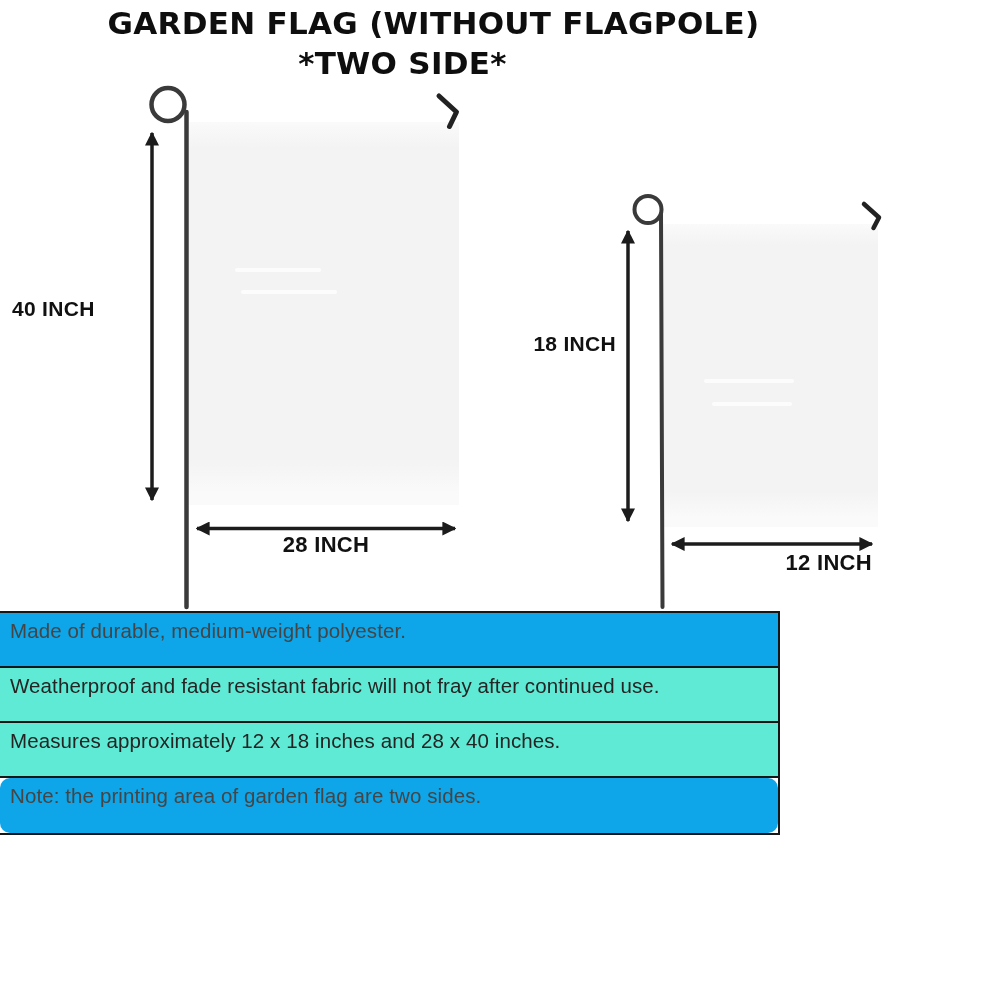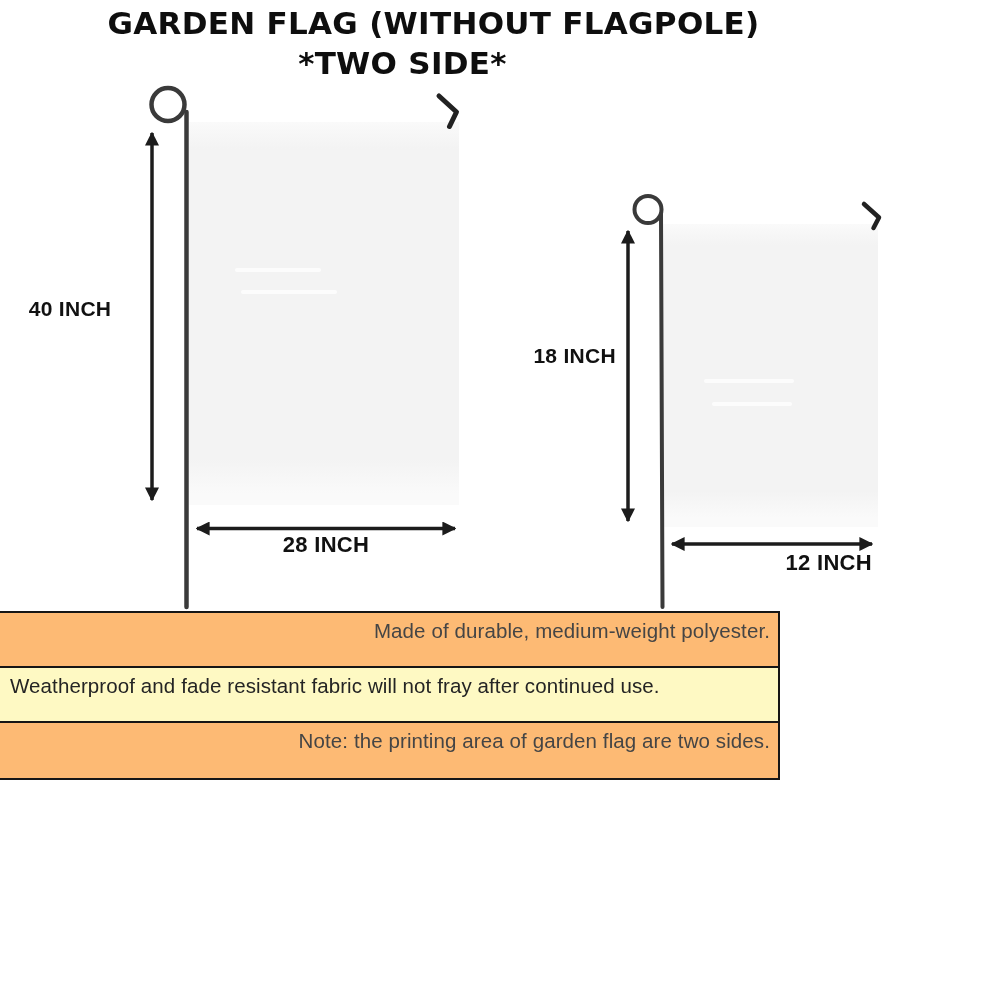--- a/index.html
+++ b/index.html
@@ -33,43 +33,43 @@
   .flag.small::before{left:42px;top:155px;width:90px;}
   .flag.small::after{left:50px;top:178px;width:80px;}
   .flag.large{left:189px;top:122px;width:270px;height:383px;}
   .flag.small{left:662px;top:224px;width:216px;height:303px;}
 
   
   .dim{
     color:#111;font-weight:bold;font-size:21px;letter-spacing:.3px;
     white-space:nowrap;
   }
-  .dim.h40{left:0;top:297px;width:140px;text-align:center;}
-  .dim.h18{left:476px;top:344px;width:140px;text-align:right;}
+  .dim.h40{left:12px;top:297px;width:140px;text-align:left;}
+  .dim.h18{left:476px;top:332px;width:140px;text-align:right;}
   .dim.w28{left:226px;top:532px;width:200px;text-align:center;font-size:22px;}
   .dim.w12{left:672px;top:550px;width:200px;text-align:right;font-size:22px;}
 
   
   svg.art{left:0;top:0;width:1000px;height:1000px;pointer-events:none;}
 
   
   .feature-table{
     left:-2px;top:611px;width:782px;
     border:2.5px solid #161616;
     box-sizing:border-box;
   }
   .feature-row{
     height:55px;box-sizing:border-box;
     padding:6px 8px 0 10px;
     font-size:20.5px;letter-spacing:.1px;
     border-bottom:2.5px solid #161616;
   }
-  .feature-row:last-child{border-bottom:none;}
-  .feature-row.shaded{background:#fdba74;color:#454545;text-align:right;}
-  .feature-row.plain{background:#fef9c3;color:#242424;}
+  .feature-row:last-child{border-bottom:none;border-radius:10px;}
+  .feature-row.shaded{background:#0ea5e9;color:#454545;}
+  .feature-row.plain{background:#5eead4;color:#242424;}
 </style>
 </head>
 <body>
 
 <div class="abs title-wrap">
   <div class="title-line">GARDEN FLAG (WITHOUT FLAGPOLE)</div>
   <div class="title-line second">*TWO SIDE*</div>
 </div>
 
 <div class="flag large"></div>
@@ -101,16 +101,19 @@
 <div class="abs dim h18">18 INCH</div>
 <div class="abs dim w12">12 INCH</div>
 
 <div class="abs feature-table">
   <div class="feature-row shaded">
     <span>Made of durable, medium-weight polyester.</span>
   </div>
   <div class="feature-row plain">
     <span>Weatherproof and fade resistant fabric will not fray after continued use.</span>
   </div>
+  <div class="feature-row plain">
+    <span>Measures approximately 12 x 18 inches and 28 x 40 inches.</span>
+  </div>
   <div class="feature-row shaded">
     <span>Note: the printing area of garden flag are two sides.</span>
   </div>
 </div>
 
 </body></html>

